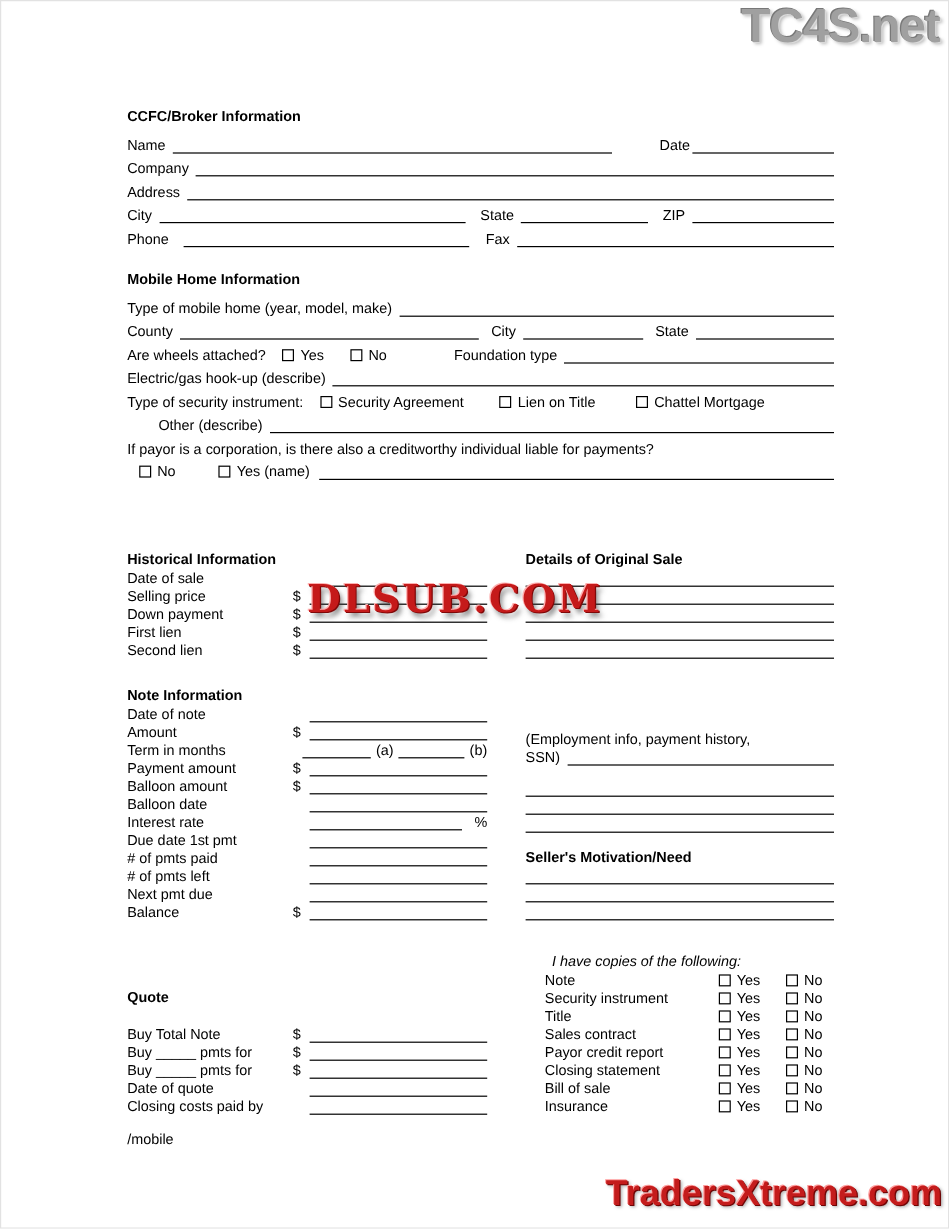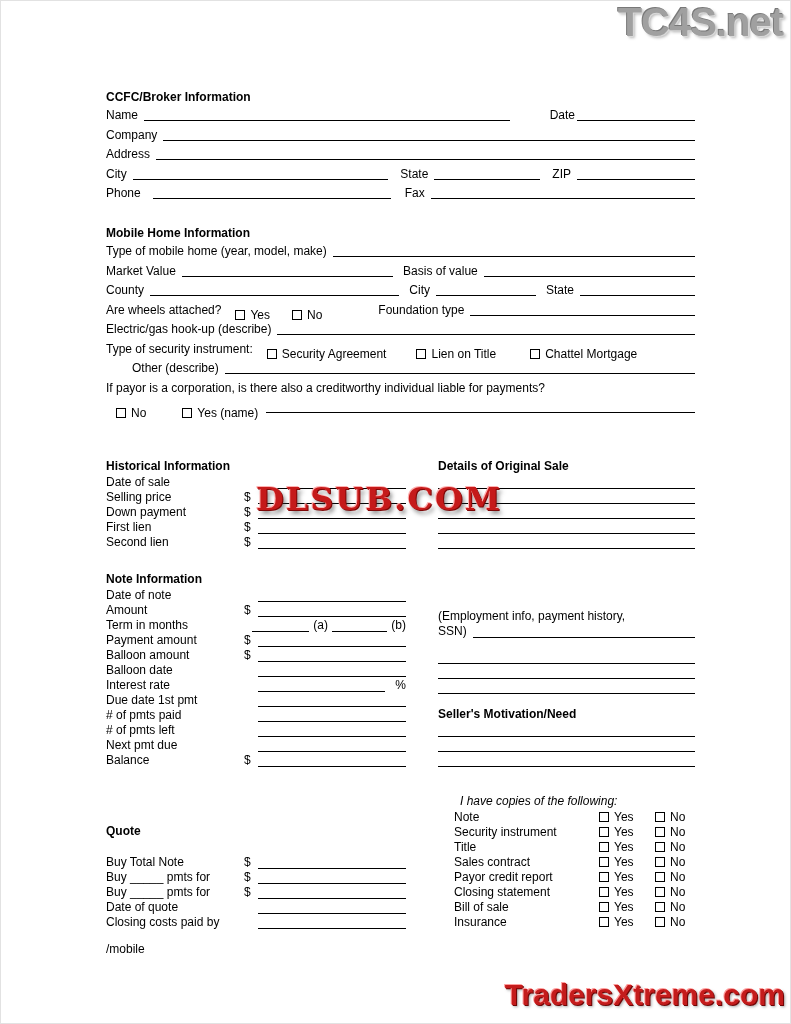--- a/index.html
+++ b/index.html
@@ -11,21 +11,21 @@
         color:#a0a0a0;text-shadow:-1px -1px 0 #787878,1px 1px 0 #d9d9d9,2px 2px 3px rgba(0,0,0,.28);}
   .brand-bottom{position:absolute;top:978px;right:6px;font-size:30px;font-weight:bold;
         color:#c41c1c;text-shadow:-1px -1px 0 #ff9d9d,1px 1px 0 #6e0505,2px 2px 3px rgba(0,0,0,.35);}
   .dlsub{position:absolute;left:256px;top:480px;font-family:"DejaVu Serif",serif;font-weight:bold;
         font-size:32px;letter-spacing:2px;color:#c51a1a;
         text-shadow:-1px -1px 0 #ffb0b0,1px 1px 0 #7e0808,3px 4px 4px rgba(60,60,60,.55);}
   .doc-title{position:absolute;top:47px;left:0;width:100%;text-align:center;font-size:15px;font-weight:bold;}
   
   .sec{position:absolute;left:106px;width:589px;}
   h2{font-size:12px;font-weight:bold;margin:0;line-height:15px;}
-  .row{display:flex;height:19.5px;line-height:14px;white-space:nowrap;}
+  .row{display:flex;align-items:flex-end;height:19.5px;line-height:14px;white-space:nowrap;}
   .rs{display:flex;align-items:flex-end;height:15px;line-height:13px;white-space:nowrap;}
   .line{border-bottom:1px solid #000;height:12px;min-width:10px;}
   .fl{flex:1 1 0;}
   .lbl{margin-right:6px;}
   .lblf{width:138px;flex:none;}
   .dol{width:14px;flex:none;}
   .cb{width:8px;height:8px;border:1px solid #000;display:inline-block;flex:none;margin:0 5px 2px 0;background:#fff;}
   .cbg{display:flex;align-items:flex-end;}
   .twocol{display:flex;align-items:flex-end;}
   .col-l{width:300px;flex:none;}
@@ -77,26 +77,20 @@
     </div>
   </div>
 
   <div class="sec" style="top:226px">
     <h2>Mobile Home Information</h2>
     <div class="row mt3">
       <span class="lbl">Type of mobile home (year, model, make)</span>
       <span class="line fl"></span>
     </div>
     <div class="row">
-      <span class="lbl">Market Value</span>
-      <span class="line fl"></span>
-      <span class="lbl" style="margin-left:10px">Basis of value</span>
-      <span class="line fl"></span>
-    </div>
-    <div class="row">
       <span class="lbl">County</span>
       <span class="line fl"></span>
       <span class="lbl" style="margin-left:10px">City</span>
       <span class="line" style="width:100px"></span>
       <span class="lbl" style="margin-left:10px">State</span>
       <span class="line" style="width:115px"></span>
     </div>
     <div class="row">
       <span>Are wheels attached?</span>
       <span class="cbg" style="margin-left:14px">

